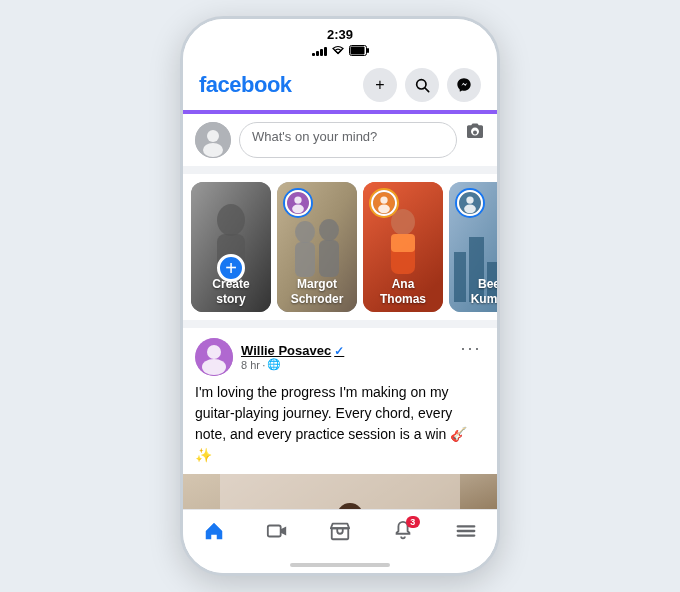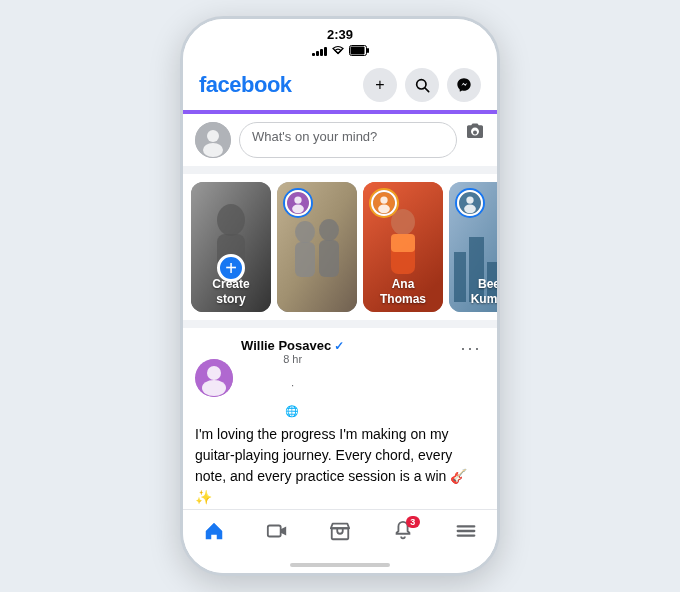--- a/index.html
+++ b/index.html
@@ -265,32 +265,32 @@
       flex-shrink: 0;
     }
     .post-author-info { display: flex; flex-direction: column; }
     .post-author-name {
       font-size: 13px;
       font-weight: 700;
       color: #050505;
       display: flex;
       align-items: center;
       gap: 3px;
+      text-decoration: underline;
     }
     .verified-badge {
       color: #1877f2;
       font-size: 12px;
     }
     .post-meta {
       font-size: 11px;
       color: #65676b;
       display: flex;
       align-items: center;
-      gap: 14px;
-      flex-direction: column;
+      gap: 2px;
     }
     .post-more {
       font-size: 18px;
       color: #65676b;
       cursor: pointer;
       padding: 0 4px;
       letter-spacing: 1px;
     }
     .post-text {
       padding: 0 12px 8px 12px;
@@ -469,20 +469,21 @@
         </div>
         <div class="story-avatar-ring">
           <div class="story-avatar-inner">
             <svg viewBox="0 0 30 30">
               <circle cx="15" cy="15" r="15" fill="#9b59b6"></circle>
               <circle cx="15" cy="11" r="5" fill="#fff" opacity="0.85"></circle>
               <ellipse cx="15" cy="23" rx="8" ry="6" fill="#fff" opacity="0.85"></ellipse>
             </svg>
           </div>
         </div>
+        <div class="story-label">Margot<br>Schroder</div>
       </div>
 
       <div class="story-card">
         <div class="story-bg story-ana-bg">
           <svg viewBox="0 0 80 130" width="80" height="130">
             <defs>
               <linearGradient id="sg3" x1="0" y1="0" x2="0.5" y2="1">
                 <stop offset="0%" stop-color="#e8603a"></stop>
                 <stop offset="100%" stop-color="#a03218"></stop>
               </linearGradient>

